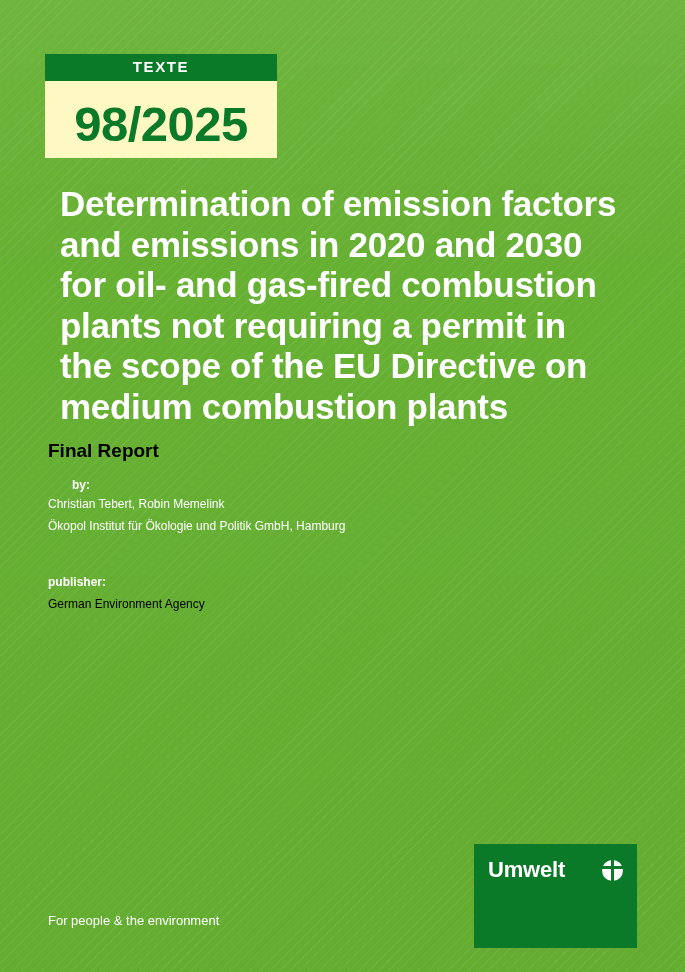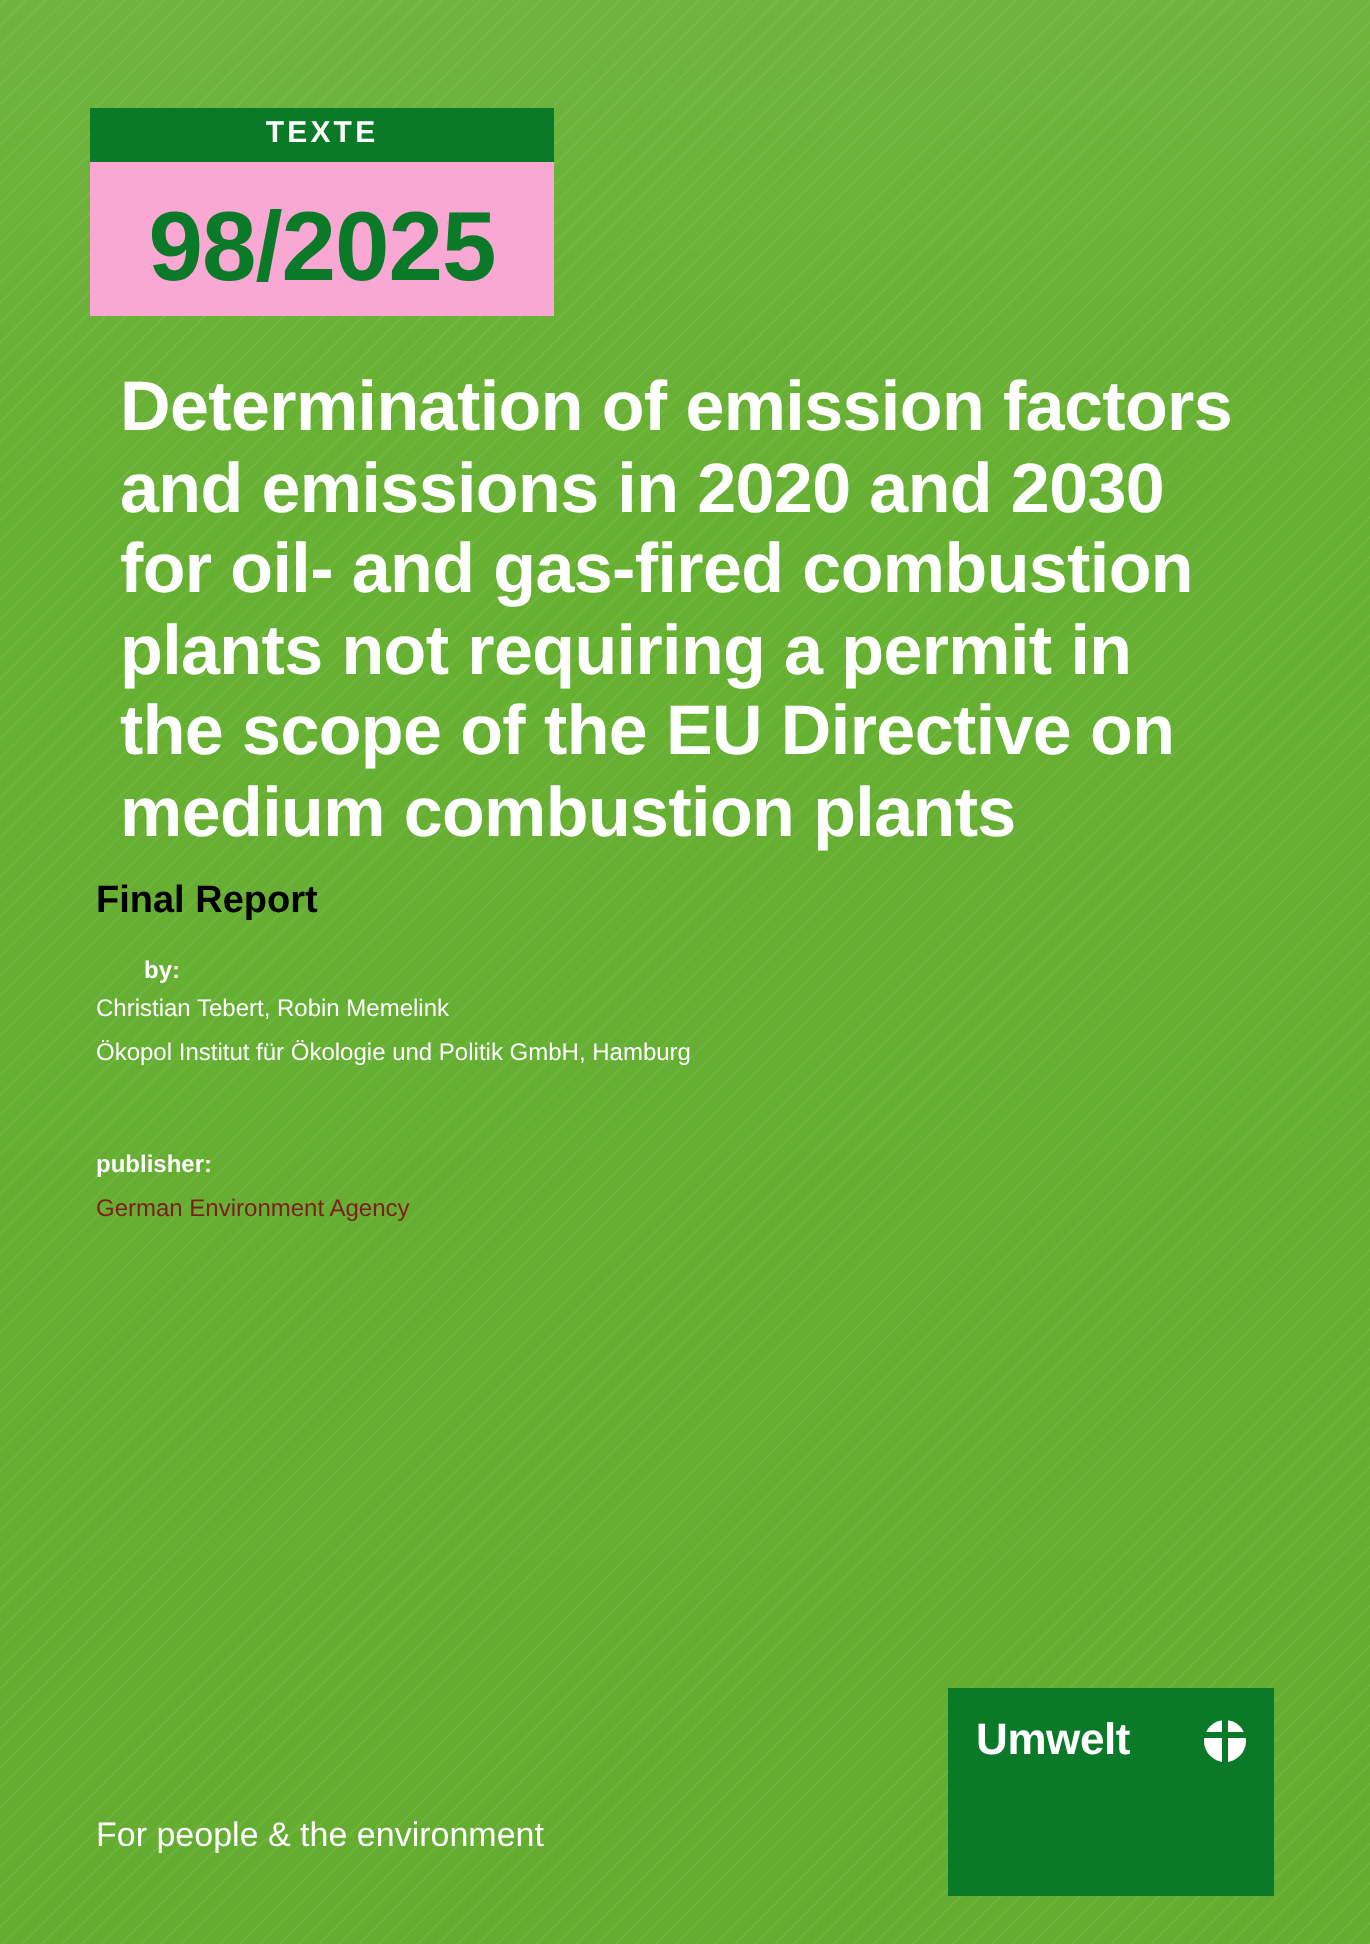--- a/index.html
+++ b/index.html
@@ -55,21 +55,21 @@
     background: #0a7a28;
     color: #ffffff;
     font-size: 15px;
     font-weight: bold;
     letter-spacing: 1.6px;
     text-align: center;
     padding: 5px 0 5px 0;
     line-height: 1.1;
   }
   .texte-number-box {
-    background: #f9a8d4;
+    background: #fef9c3;
     color: #0a7a28;
     text-align: center;
     padding: 18px 0 8px 0;
   }
   .texte-number {
     font-size: 49px;
     font-weight: bold;
     line-height: 1.06;
     letter-spacing: -0.5px;
   }
@@ -116,32 +116,32 @@
     margin-top: 4px;
     line-height: 1.45;
   }
   .publisher-label {
     color: #ffffff;
     font-size: 12px;
     font-weight: bold;
     margin-top: 40px;
   }
   .publisher-name {
-    color: #7f1d1d;
+    color: #000000;
     font-size: 12px;
     margin-top: 8px;
   }
 
   
   .tagline {
     position: absolute;
     left: 48px;
     bottom: 44px;
     color: #ffffff;
-    font-size: 17px;
+    font-size: 13px;
   }
 
   
   .uba-logo {
     position: absolute;
     right: 48px;
     bottom: 24px;
     width: 163px;
     height: 104px;
     background: #0a7a28;

